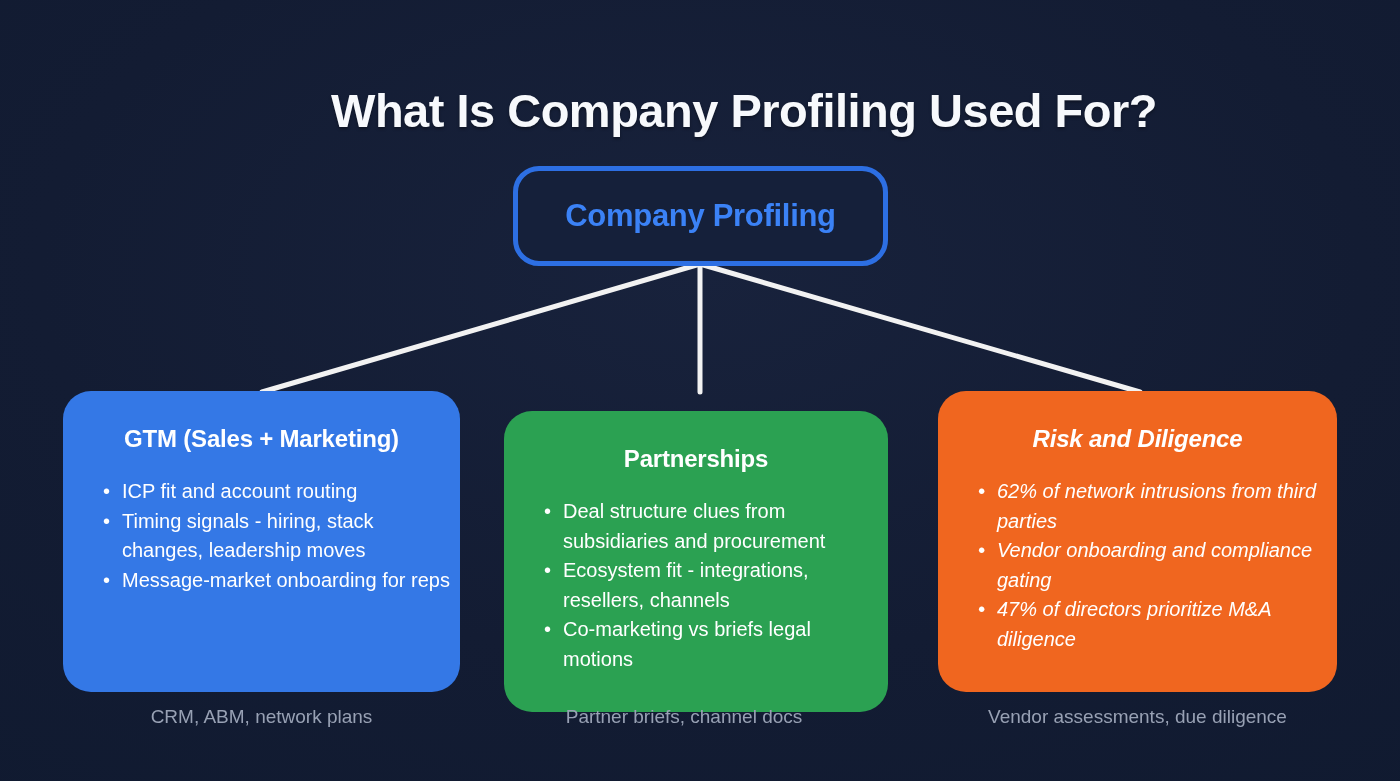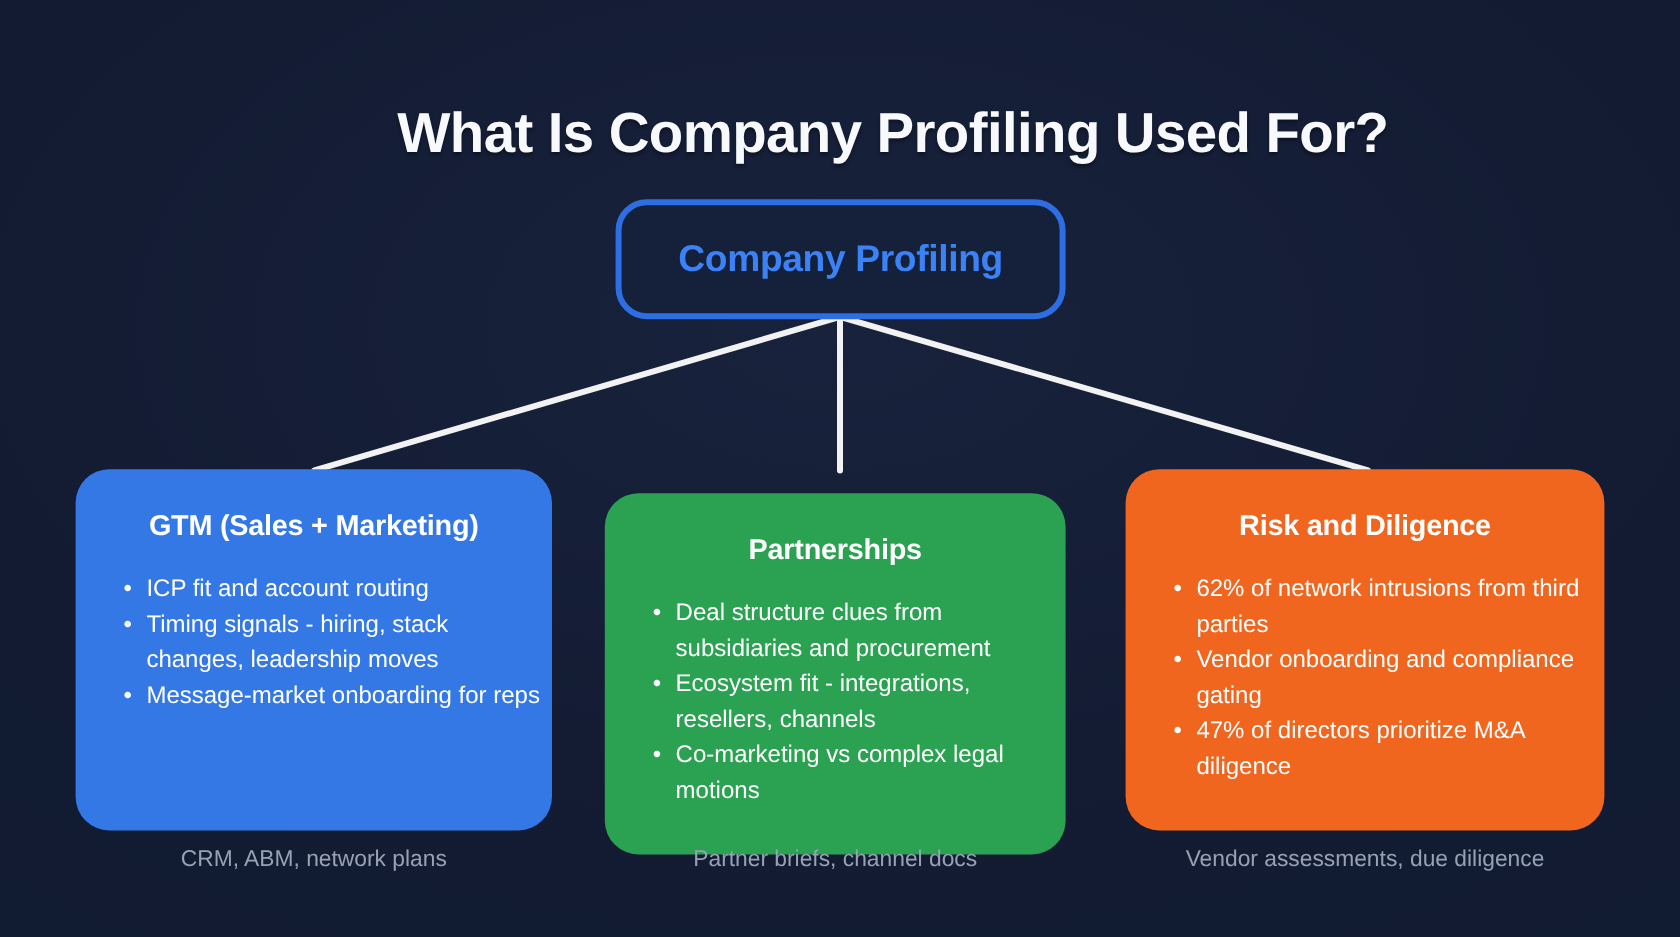--- a/index.html
+++ b/index.html
@@ -83,21 +83,21 @@
   .card-partnerships { left: 504px; width: 384px; }
   .card-risk         { left: 938px; width: 399px; }
   .caption {
     position: absolute;
     top: 706px;
     text-align: center;
     color: #98a1b4;
     font-size: 19px;
   }
   .caption-gtm          { left: 63px;  width: 397px; }
-  .caption-partnerships { left: 504px; width: 384px; }
+  .caption-partnerships { left: 492px; width: 384px; }
   .caption-risk         { left: 938px; width: 399px; }
 </style>
 </head>
 <body>
 
 <div class="stage">
 
   <h1 class="title">What Is Company Profiling Used For?</h1>
 
   <svg class="connectors" viewBox="0 0 1400 781" xmlns="http://www.w3.org/2000/svg">
@@ -117,25 +117,25 @@
       <li><span>Timing signals - hiring, stack changes, leadership moves</span></li>
       <li><span>Message-market onboarding for reps</span></li>
     </ul>
   </section>
 
   <section class="card card-partnerships" style="background-color: rgb(43, 161, 82); margin-top: 20px;">
     <h2>Partnerships</h2>
     <ul>
       <li><span>Deal structure clues from subsidiaries and procurement</span></li>
       <li><span>Ecosystem fit - integrations, resellers, channels</span></li>
-      <li><span>Co-marketing vs complex legal motions</span></li>
+      <li><span>Co-marketing vs briefs legal motions</span></li>
     </ul>
   </section>
 
-  <section class="card card-risk" style="background-color: rgb(240, 102, 31);">
+  <section class="card card-risk" style="background-color: rgb(240, 102, 31); font-style: italic;">
     <h2>Risk and Diligence</h2>
     <ul>
       <li><span>62% of network intrusions from third parties</span></li>
       <li><span>Vendor onboarding and compliance gating</span></li>
       <li><span>47% of directors prioritize M&amp;A diligence</span></li>
     </ul>
   </section>
 
   <div class="caption caption-gtm">CRM, ABM, network plans</div>
   <div class="caption caption-partnerships">Partner briefs, channel docs</div>

